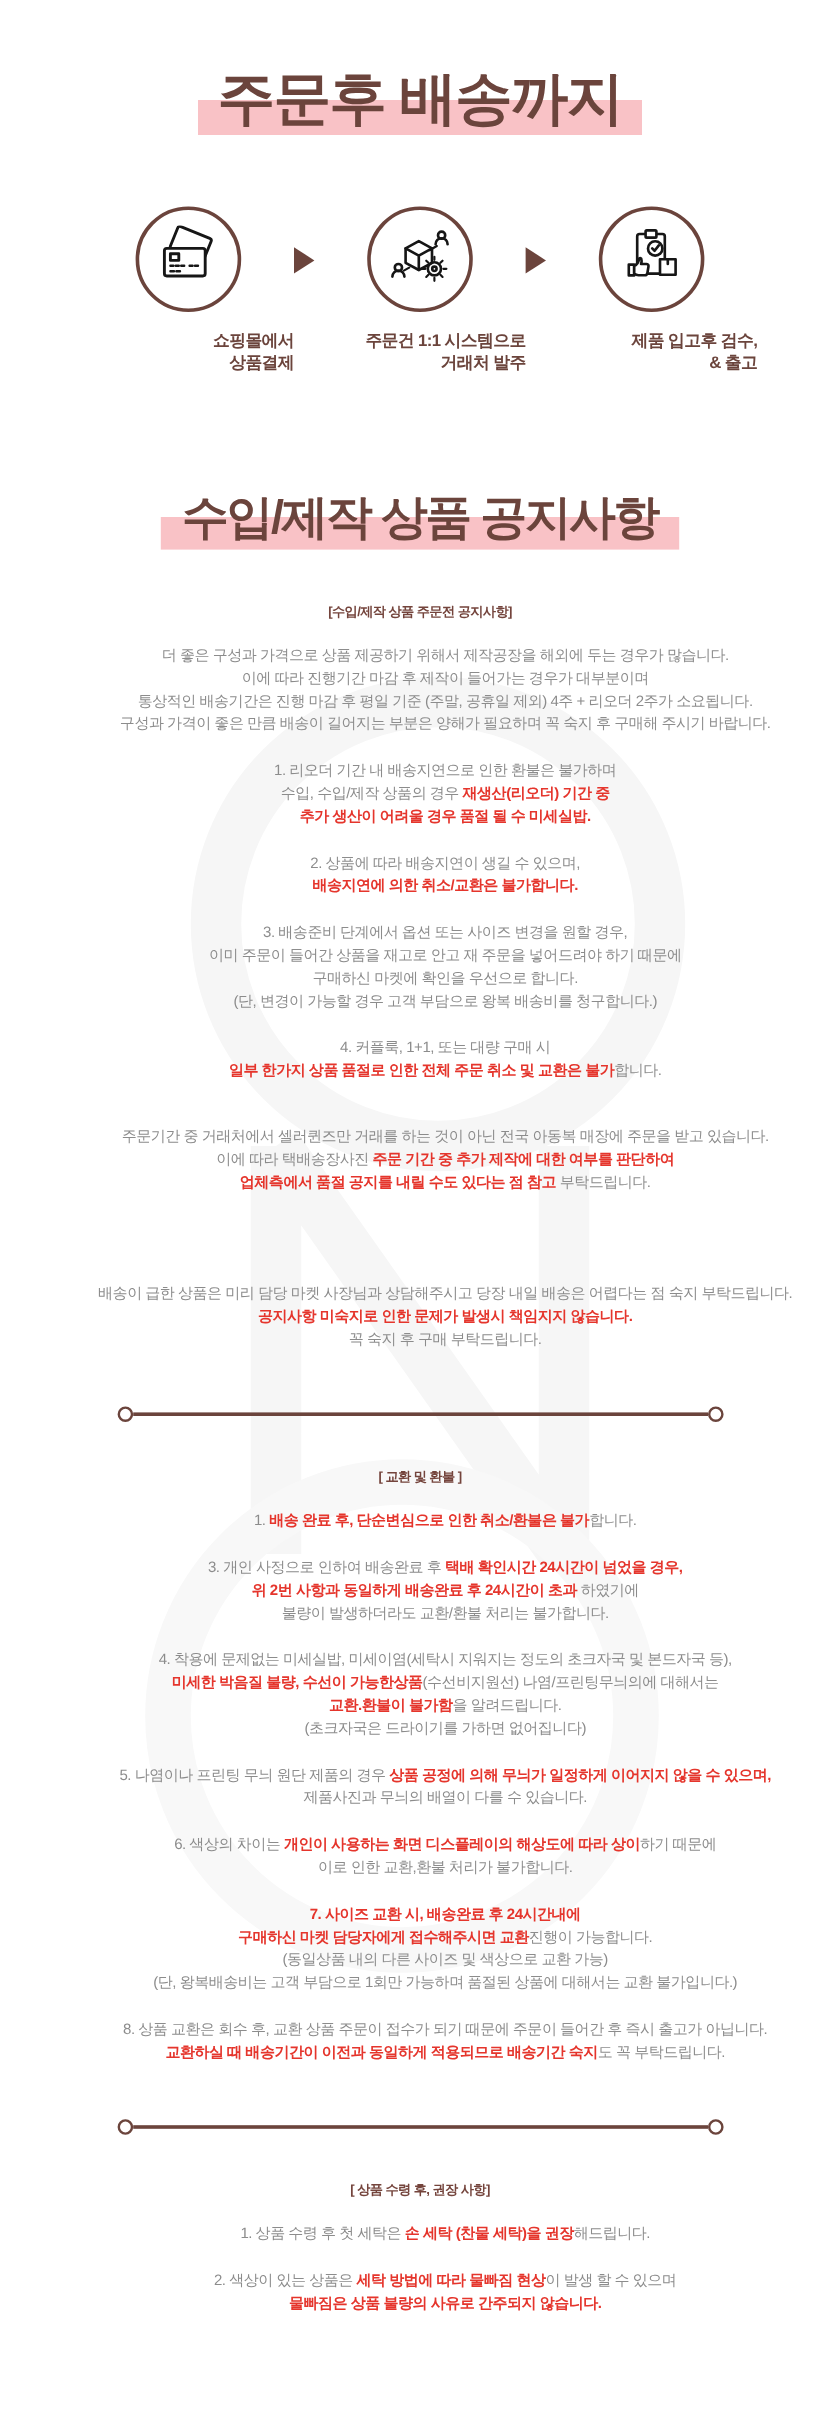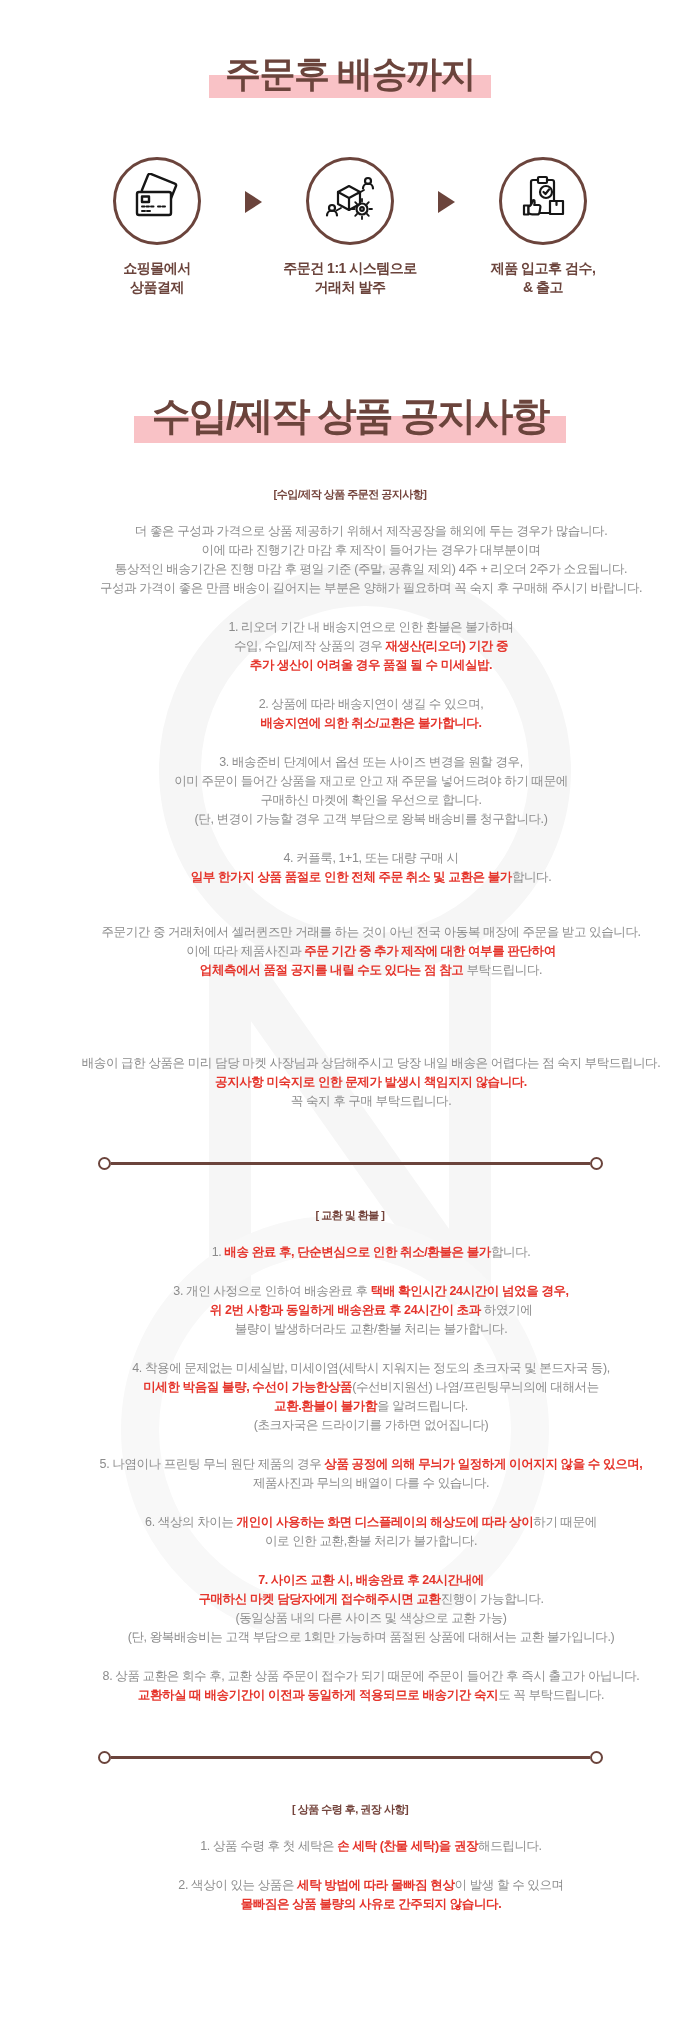--- a/index.html
+++ b/index.html
@@ -3,24 +3,24 @@
 <meta charset="utf-8">
 <style>
   html,body{margin:0;padding:0;background:#ffffff;}
   body{font-family:"Liberation Sans","DejaVu Sans",sans-serif;}
   .page{position:relative;width:700px;min-height:2030px;margin:0 auto;background:#fff;overflow:hidden;}
   .wm{position:absolute;left:0;top:0;z-index:0;pointer-events:none;}
   .content{position:relative;z-index:1;}
 
   
   .main-title{text-align:center;padding-top:50px;}
-  .main-title .hl{display:inline-block;font-size:36px;font-weight:bold;color:#6b443c;letter-spacing:-1.5px;
+  .main-title .hl{display:inline-block;font-size:48px;font-weight:bold;color:#6b443c;letter-spacing:-1.5px;
     background:linear-gradient(to bottom,transparent 52%,#f9c2c6 52%,#f9c2c6 98%,transparent 98%);padding:0 16px;}
   .steps{display:flex;justify-content:center;align-items:flex-start;margin-top:58px;}
-  .step{width:176px;text-align:center;}
+  .step{width:176px;text-align:right;}
   .circle{width:82px;height:82px;border:3px solid #6b443c;border-radius:50%;margin:0 auto;display:flex;align-items:center;justify-content:center;background:#fff;}
   .step-label{margin-top:14px;font-size:14px;font-weight:bold;color:#6b443c;line-height:19px;letter-spacing:-0.5px;}
   .arrow{margin-top:34px;width:0;height:0;border-left:17px solid #6b443c;border-top:11px solid transparent;border-bottom:11px solid transparent;}
 
   
   .notice-title-wrap{text-align:center;margin-top:92px;}
   .notice-title-wrap .hl{display:inline-block;font-size:39px;font-weight:bold;color:#6b443c;letter-spacing:-2px;
     background:linear-gradient(to bottom,transparent 50%,#f9c2c6 50%,#f9c2c6 100%,transparent 100%);padding:0 18px;}
   .notice-content{margin-top:44px;padding-bottom:70px;}
   .sec-heading{text-align:center;color:#74443c;font-weight:bold;font-size:11px;margin:0 0 10px;letter-spacing:-0.5px;}
@@ -149,21 +149,21 @@
           <p class="tline"><span class="seg-g">이미 주문이 들어간 상품을 재고로 안고 재 주문을 넣어드려야 하기 때문에</span></p>
           <p class="tline"><span class="seg-g">구매하신 마켓에 확인을 우선으로 합니다.</span></p>
           <p class="tline"><span class="seg-g">(단, 변경이 가능할 경우 고객 부담으로 왕복 배송비를 청구합니다.)</span></p>
         </div>
         <div class="block">
           <p class="tline"><span class="seg-g">4. 커플룩, 1+1, 또는 대량 구매 시</span></p>
           <p class="tline"><span class="seg-r">일부 한가지 상품 품절로 인한 전체 주문 취소 및 교환은 불가</span><span class="seg-g">합니다.</span></p>
         </div>
         <div class="block mt-lg">
           <p class="tline"><span class="seg-g">주문기간 중 거래처에서 셀러퀸즈만 거래를 하는 것이 아닌 전국 아동복 매장에 주문을 받고 있습니다.</span></p>
-          <p class="tline"><span class="seg-g">이에 따라 제품사진과 </span><span class="seg-r">주문 기간 중 추가 제작에 대한 여부를 판단하여</span></p>
+          <p class="tline"><span class="seg-g">이에 따라 택배송장사진 </span><span class="seg-r">주문 기간 중 추가 제작에 대한 여부를 판단하여</span></p>
           <p class="tline"><span class="seg-r">업체측에서 품절 공지를 내릴 수도 있다는 점 참고</span><span class="seg-g"> 부탁드립니다.</span></p>
         </div>
         <div class="block mt-xl">
           <p class="tline"><span class="seg-g">배송이 급한 상품은 미리 담당 마켓 사장님과 상담해주시고 당장 내일 배송은 어렵다는 점 숙지 부탁드립니다.</span></p>
           <p class="tline"><span class="seg-r">공지사항 미숙지로 인한 문제가 발생시 책임지지 않습니다.</span></p>
           <p class="tline"><span class="seg-g">꼭 숙지 후 구매 부탁드립니다.</span></p>
         </div>
         <div class="divider">
           <span class="dot"></span>
           <span class="line"></span>

